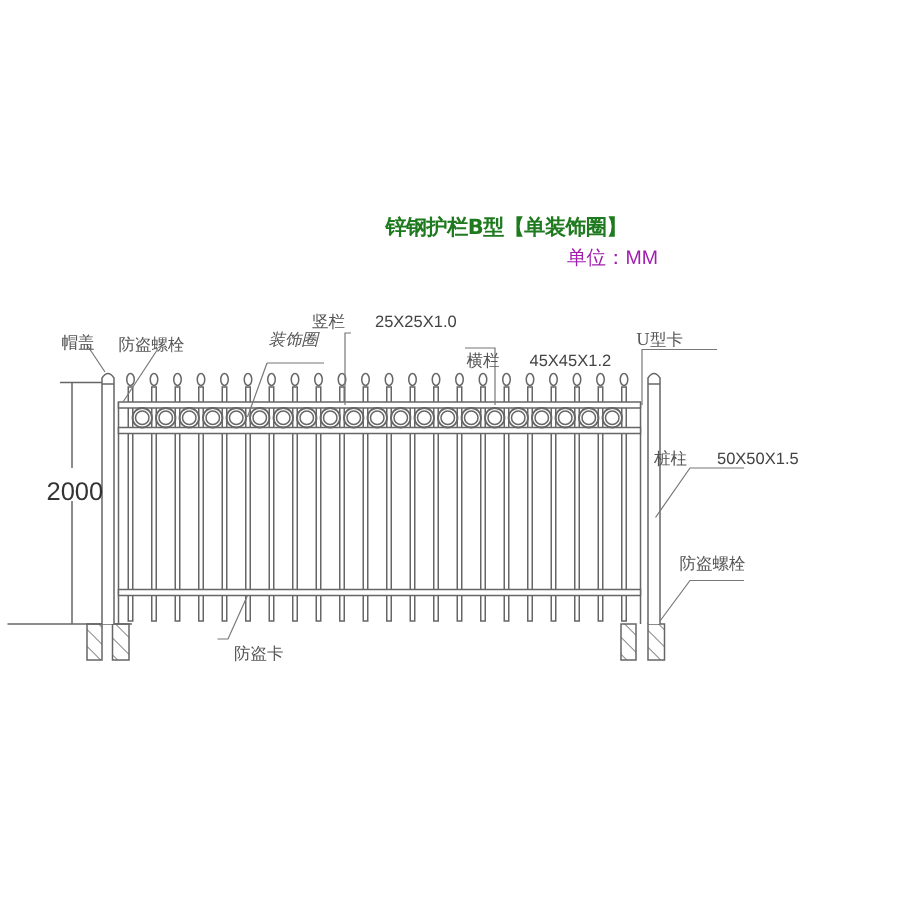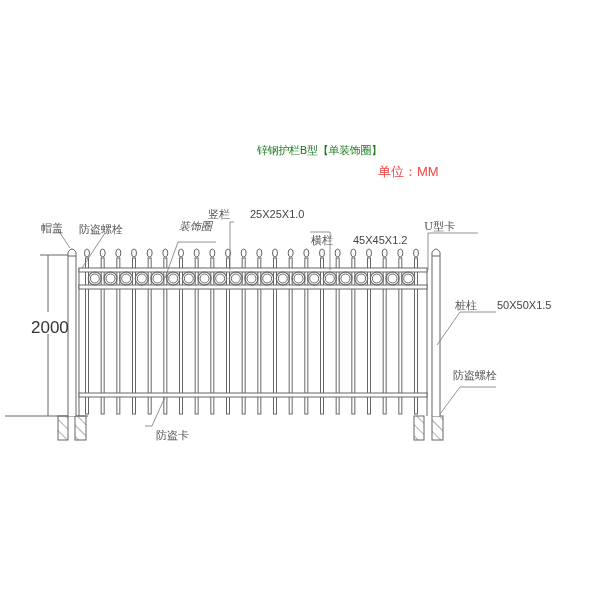--- a/index.html
+++ b/index.html
@@ -1,21 +1,21 @@
 <!DOCTYPE html>
 <html><head>
 <meta charset="utf-8">
 <style>
   html, body { margin:0; padding:0; background:#ffffff; }
   body { width:600px; height:600px; position:relative; overflow:hidden;
          font-family:"DejaVu Serif", serif; }
   .abs { position:absolute; white-space:nowrap; }
-  #title { left:257px; top:143px; font-size:11px; font-weight:normal; color:#1f7a1f;
+  #title { left:257px; top:143px; font-size:14px; font-weight:bold; color:#1f7a1f;
            font-family:"DejaVu Sans", sans-serif; letter-spacing:-0.3px; }
-  #unit { left:378px; top:163px; font-size:13px; color:#ef4444;
+  #unit { left:378px; top:163px; font-size:13px; color:#a21caf;
           font-family:"DejaVu Serif", serif; }
   #unit .mm { font-family:"Liberation Sans", sans-serif; font-size:13px; }
   .lbl { font-size:11px; color:#555; font-family:"DejaVu Serif", serif; }
   .lbl .num { font-family:"Liberation Sans", sans-serif; font-size:11px; color:#444;padding-left:20px; }
   #dim { left:31px; top:318px; font-size:17px; color:#333; font-family:"Liberation Sans", sans-serif; }
   svg { position:absolute; left:0; top:0; }
 </style>
 </head>
 <body>
 
@@ -161,16 +161,16 @@
     <polyline points="145,426 152,426 165,397"></polyline>
   </g>
 </svg>
 
 <div class="abs lbl" style="left:41px;top:221px;">帽盖</div>
 <div class="abs lbl" style="left:79px;top:222px;">防盗螺栓</div>
 <div class="abs lbl" style="left:179px;top:219px;font-style:italic;">装饰圈</div>
 <div class="abs lbl" style="left:208px;top:207px;"><span>竖栏</span><span class="num">25X25X1.0</span></div>
 <div class="abs lbl" style="left:311px;top:217px;margin-top:16px;"><span>横栏</span><span class="num">45X45X1.2</span></div>
 <div class="abs lbl" style="left:424px;top:219px;">U型卡</div>
-<div class="abs lbl" style="left:455px;top:298px;"><span>桩柱</span><span class="num">50X50X1.5</span></div>
+<div class="abs lbl" style="left:436px;top:298px;"><span>桩柱</span><span class="num">50X50X1.5</span></div>
 <div class="abs lbl" style="left:453px;top:368px;">防盗螺栓</div>
 <div class="abs lbl" style="left:156px;top:428px;">防盗卡</div>
 <div id="dim" class="abs">2000</div>
 
 </body></html>

